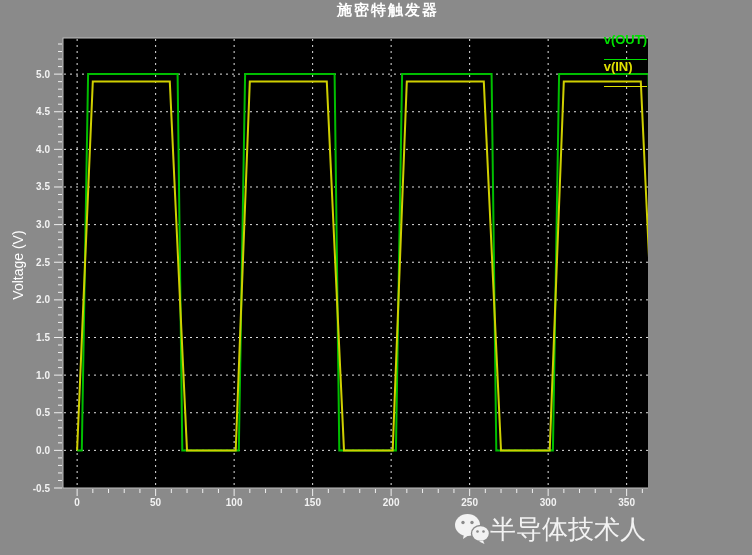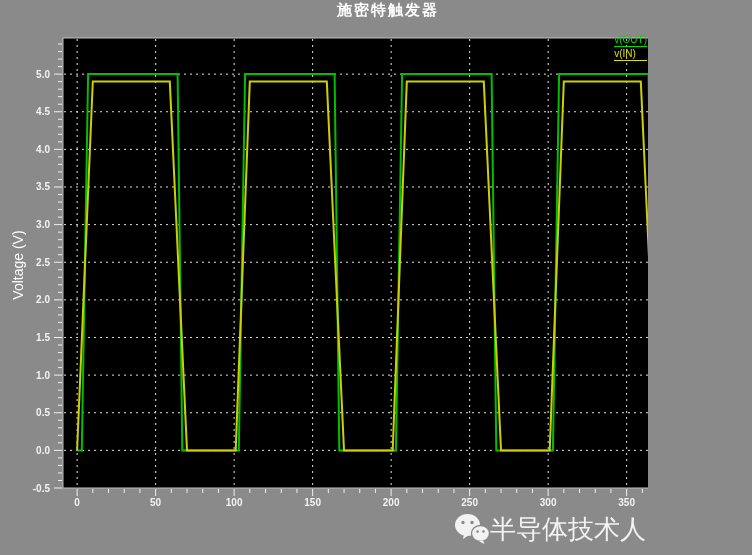--- a/index.html
+++ b/index.html
@@ -6,22 +6,22 @@
   .stage{
     position:relative;width:648px;height:555px;background:#8A8A8A;
     font-family:"Liberation Sans",sans-serif;overflow:hidden;
   }
   .chart-title{
     position:absolute;top:1px;left:63px;width:650px;text-align:center;
     color:#FFFFFF;font-size:15px;font-weight:bold;letter-spacing:2px;
   }
   .legend{position:absolute;top:35px;right:1px;text-align:left;}
   .legend-item{
-    display:block;font-size:10px;font-weight:normal;line-height:10px;
-    border-bottom:1px solid;margin-bottom:2px;padding-bottom:1px;cursor:default;
+    display:block;font-size:13px;font-weight:bold;line-height:10px;
+    border-bottom:1px solid;margin-bottom:2px;padding-bottom:14px;cursor:default;
   }
   .ylabel{
     position:absolute;left:-32px;top:257px;width:100px;text-align:center;
     color:#FFFFFF;font-size:14px;transform:rotate(-90deg);transform-origin:center;
   }
   .xlabel{
     position:absolute;top:523px;left:63px;width:650px;text-align:center;
     color:#FFFFFF;font-size:14px;
   }
   .watermark{

